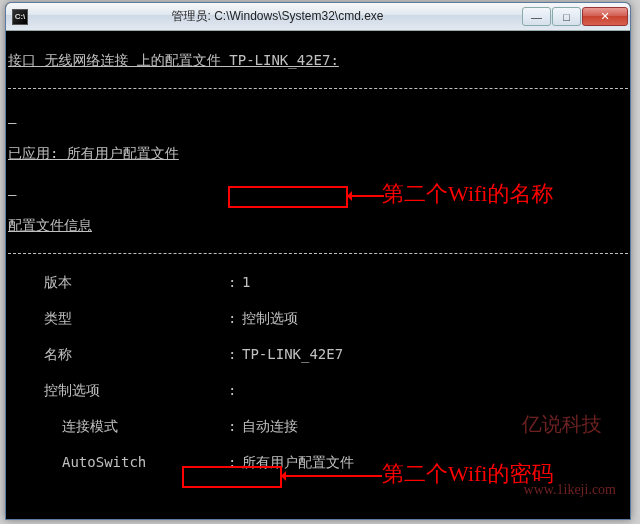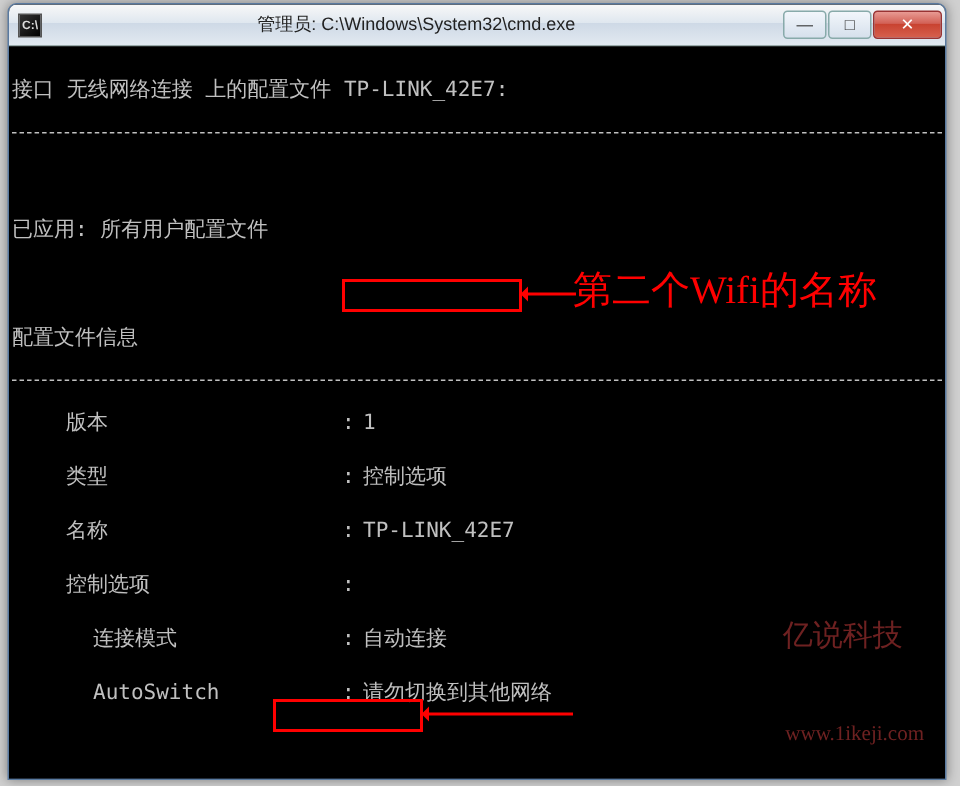--- a/index.html
+++ b/index.html
@@ -63,20 +63,21 @@
   .console {
     background: #000;
     color: #c0c0c0;
     font-family: "NSimSun", "SimSun", monospace;
     font-size: 14px;
     line-height: 18px;
     padding: 2px 2px;
     height: calc(100% - 28px);
     white-space: pre;
     position: relative;
+    text-decoration: underline;
   }
   .hr {
     border: none;
     border-top: 1px dashed #c0c0c0;
     margin: 1px 0 1px 0;
   }
   .indent1 { padding-left: 36px; }
   .indent2 { padding-left: 54px; }
   .lbl { display: inline-block; }
   .val { display: inline-block; }
@@ -85,21 +86,21 @@
     position: absolute;
     border: 2px solid #ff0000;
     pointer-events: none;
   }
   .box1 { left: 222px; top: 155px; width: 120px; height: 22px; }
   .box2 { left: 176px; top: 435px; width: 100px; height: 22px; }
   .ann {
     position: absolute;
     color: #ff0000;
     font-family: "SimSun","宋体", serif;
-    font-size: 26px;
+    font-size: 22px;
     font-weight: normal;
     pointer-events: none;
   }
   .ann1 { left: 376px; top: 154px; }
   .ann2 { left: 376px; top: 434px; }
   .arrow {
     position: absolute;
     pointer-events: none;
   }
   .arrow1 { left: 344px; top: 164px; width: 34px; height: 2px; background:#ff0000; }
@@ -145,21 +146,21 @@
 <div> </div>
 <div>已应用: 所有用户配置文件</div>
 <div> </div>
 <div>配置文件信息</div>
 <hr class="hr">
 <div class="indent1"><span class="lbl" style="width:184px">版本</span><span class="colon">:</span><span class="val">1</span></div>
 <div class="indent1"><span class="lbl" style="width:184px">类型</span><span class="colon">:</span><span class="val">控制选项</span></div>
 <div class="indent1"><span class="lbl" style="width:184px">名称</span><span class="colon">:</span><span class="val">TP-LINK_42E7</span></div>
 <div class="indent1"><span class="lbl" style="width:184px">控制选项</span><span class="colon">:</span></div>
 <div class="indent2"><span class="lbl" style="width:166px">连接模式</span><span class="colon">:</span><span class="val">自动连接</span></div>
-<div class="indent2"><span class="lbl" style="width:166px">AutoSwitch</span><span class="colon">:</span><span class="val">请勿切换到其他网络</span></div>
+<div class="indent2"><span class="lbl" style="width:166px">AutoSwitch</span><span class="colon">:</span><span class="val">所有用户配置文件</span></div>
 
 
 
 
 
 
 
 
 
 
@@ -168,19 +169,20 @@
 
 
 
 
     <div class="box box1"></div>
     <div class="arrow arrow1"></div>
     <div class="ann ann1">第二个Wifi的名称</div>
 
     <div class="box box2"></div>
     <div class="arrow arrow2"></div>
+    <div class="ann ann2">第二个Wifi的密码</div>
 
     <div class="watermark">
       <div>亿说科技</div>
       <div class="sub">www.1ikeji.com</div>
     </div>
   </div>
 </div>
 
 </body></html>

